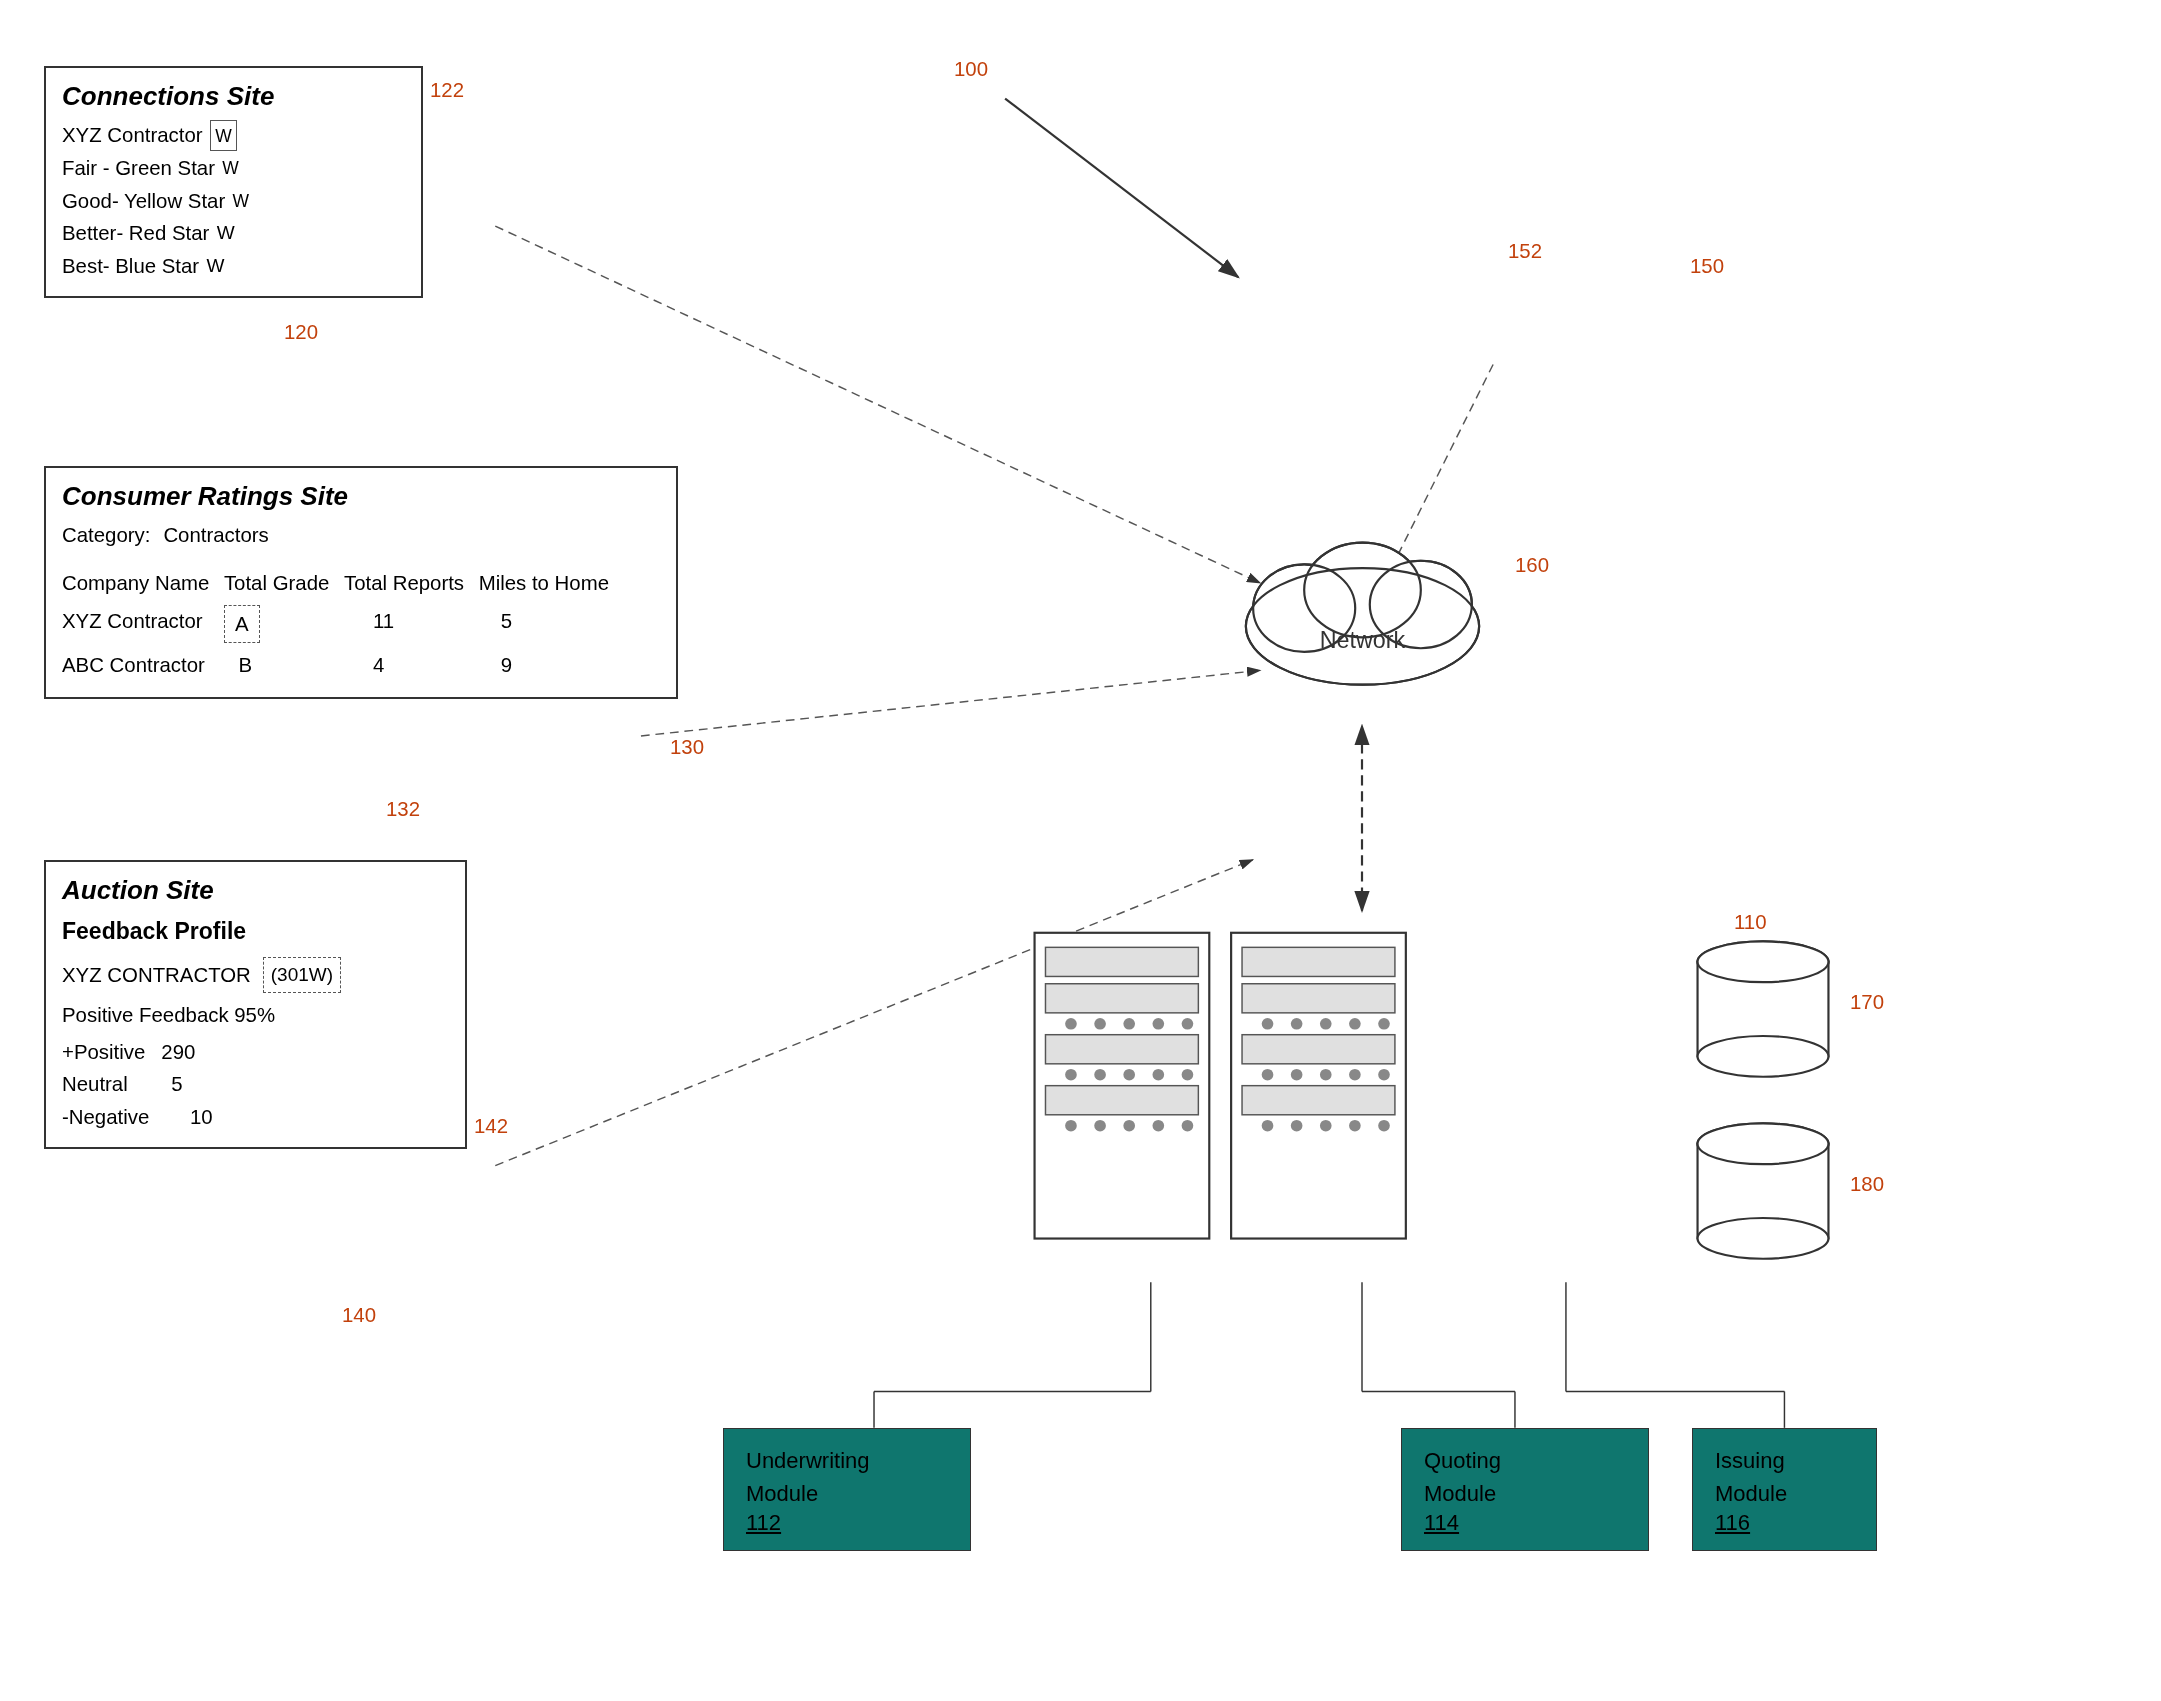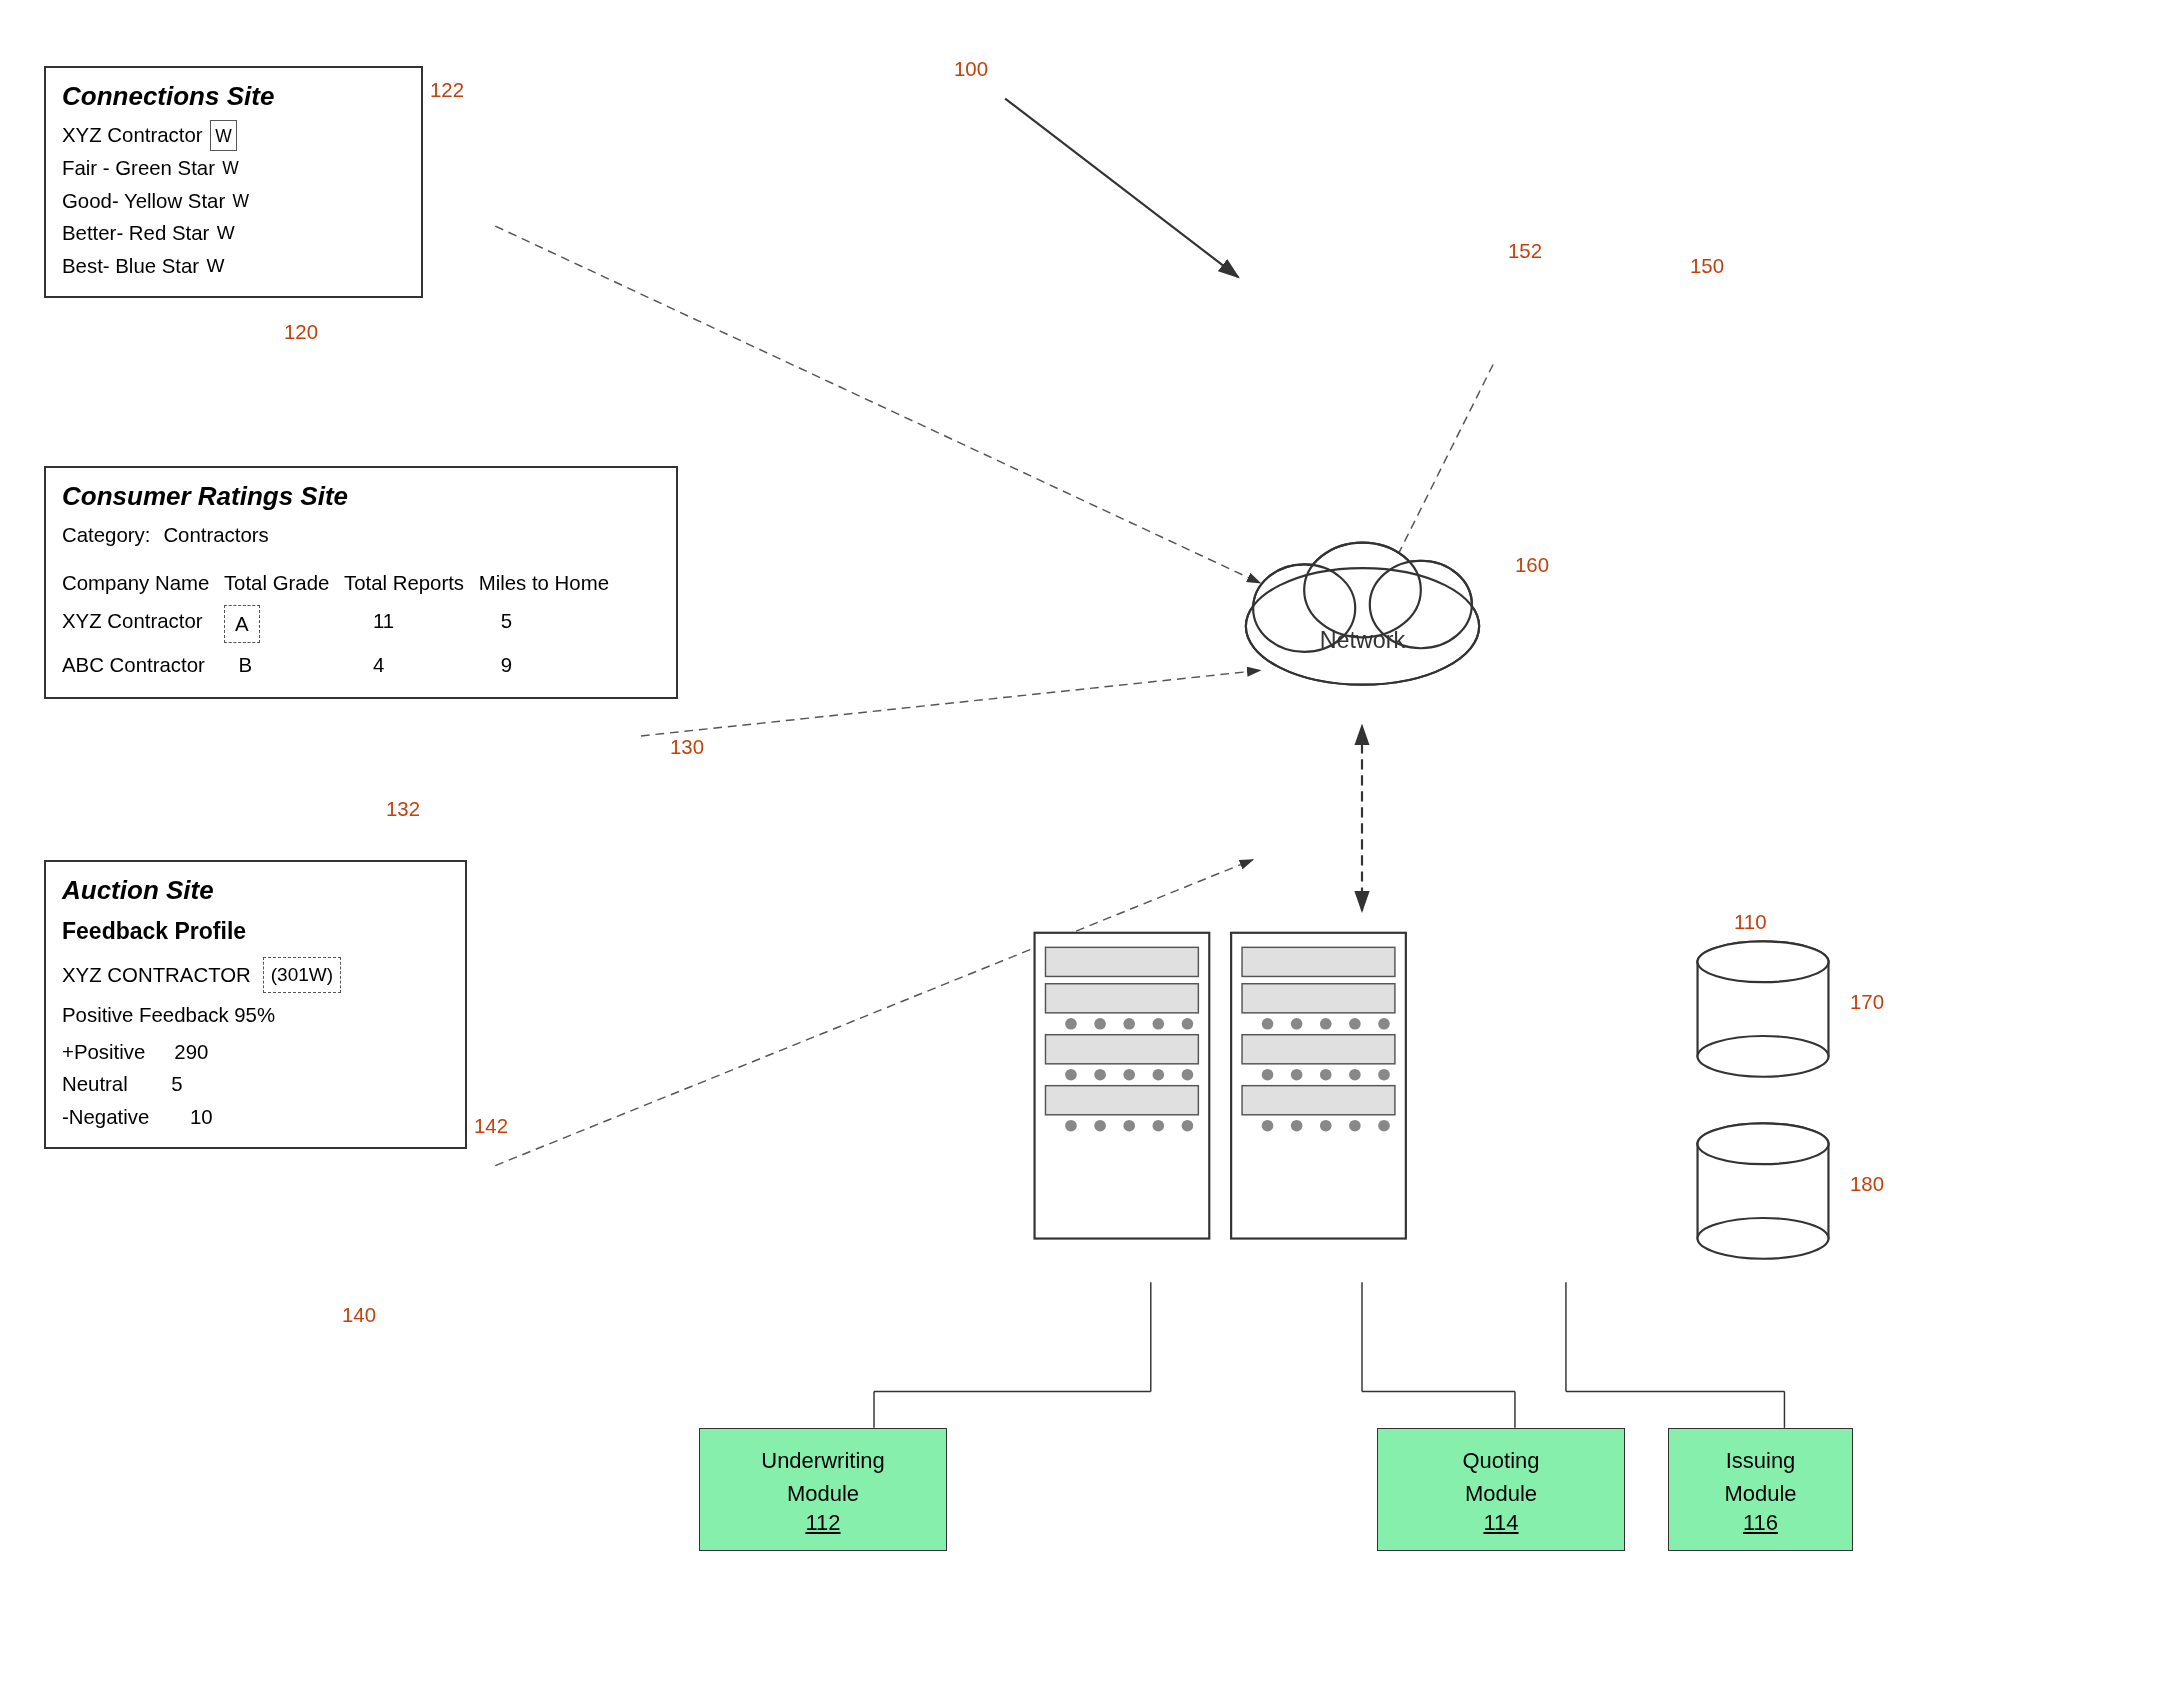--- a/index.html
+++ b/index.html
@@ -41,24 +41,24 @@
     .svg-overlay {
       position: absolute;
       top: 0; left: 0;
       width: 2161px;
       height: 1702px;
       pointer-events: none;
     }
     .module-box {
       position: absolute;
       border: 1.5px solid #333;
-      background: #86efac;
-      text-align: center;
+      background: #0f766e;
       padding: 14.6px 22px;
       font-size: 22px;
+      margin-left: 24px;
     }
     .module-box .mod-label {
       font-size: 22px;
       line-height: 1.5;
     }
     .module-box .mod-num {
       text-decoration: underline;
       font-size: 22px;
     }
     table.ratings-table {
@@ -203,21 +203,21 @@
 
   <div class="box" style="left:44px; top:860px; width:423px;">
     <div class="box-title">Auction Site</div>
     <div class="box-content">
       <div style="font-size:23px; font-weight:bold; margin-bottom:7.3px;">Feedback Profile</div>
       <div style="display:flex; align-items:center; gap:11.7px; margin-bottom:5.8px;">
         <span style="font-size:20.4px;">XYZ CONTRACTOR</span>
         <span class="inline-dashed" style="font-size:19px;">(301W)</span>
       </div>
       <div>Positive Feedback 95%</div>
-      <div style="display:flex; gap:29px; margin-top:4.4px;">
+      <div style="display:flex; gap:16px; margin-top:4.4px;">
         <span>+Positive</span>
         <span>290</span>
       </div>
       <div style="display:flex; gap:29px;">
         <span>Neutral</span>
         <span style="margin-left:14.6px;">5</span>
       </div>
       <div style="display:flex; gap:29px;">
         <span>-Negative</span>
         <span style="margin-left:11.7px;">10</span>

